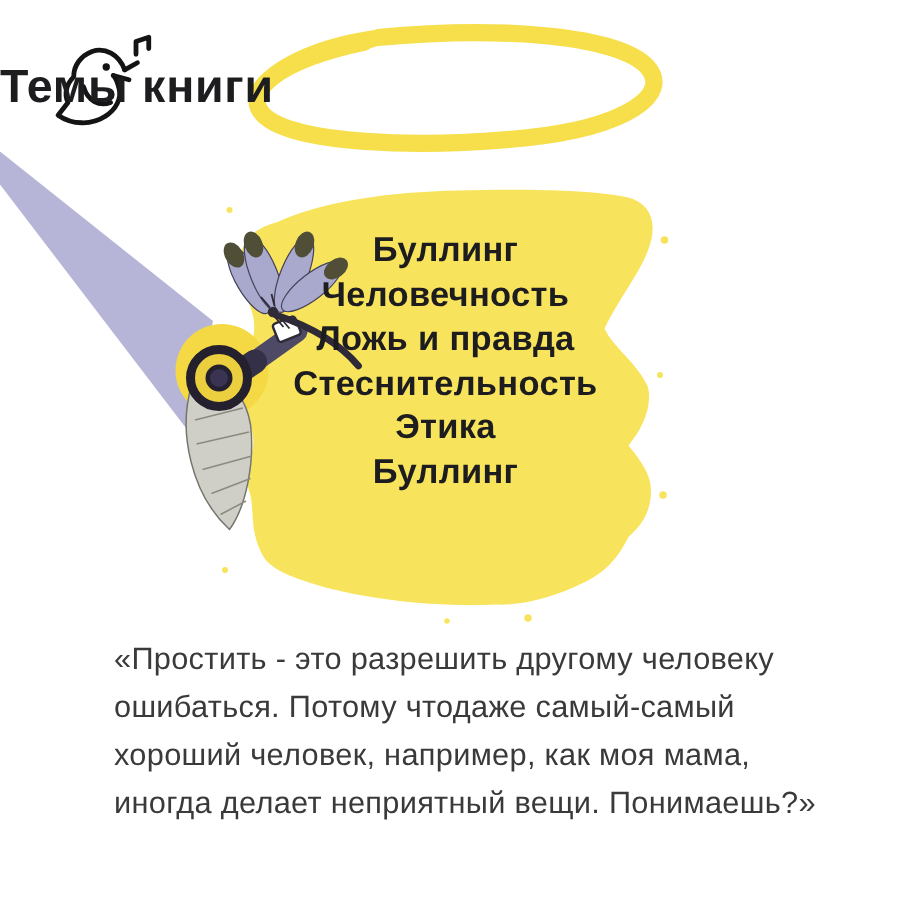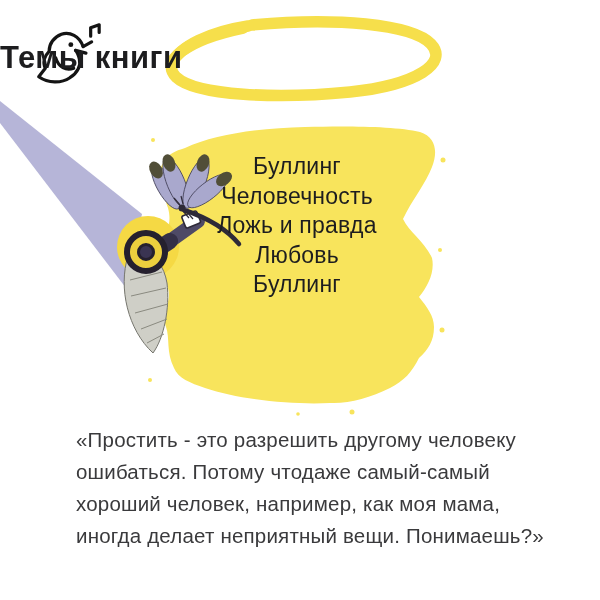--- a/index.html
+++ b/index.html
@@ -10,21 +10,21 @@
   }
   .art{position:absolute;left:0;top:0;width:600px;height:600px;}
   .logo{position:absolute;left:30px;top:22px;width:76px;height:68px;}
   .title{
     position:absolute;left:0;top:40px;width:600px;margin:0;
     text-align:left;font-size:31px;font-weight:700;letter-spacing:.5px;
     color:var(--text-black,#1d1d1f);line-height:36px;
   }
   .themes{position:absolute;left:0;top:152px;width:594px;text-align:center;}
   .theme{
-    font-size:23px;font-weight:400;line-height:29.5px;
+    font-size:23px;font-weight:700;line-height:29.5px;
     color:var(--text-black,#1d1d1f);letter-spacing:.2px;white-space:nowrap;
   }
   .quote{position:absolute;left:76px;top:424px;width:480px;}
   .quote-line{
     font-size:20.5px;line-height:32px;
     color:var(--quote-gray,#3a3a3c);white-space:nowrap;letter-spacing:.2px;
   }
 </style>
 </head>
 <body>
@@ -115,21 +115,22 @@
     </g>
     <circle cx="43" cy="24" r="2.6" style="fill:var(--logo-black)"></circle>
   </svg>
 
   <h1 class="title">Темы книги</h1>
 
   <div class="themes">
     <div class="theme">Буллинг</div>
     <div class="theme">Человечность</div>
     <div class="theme">Ложь и правда</div>
-    <div class="theme">Любовь</div>
+    <div class="theme">Стеснительность</div>
+    <div class="theme">Этика</div>
     <div class="theme">Буллинг</div>
   </div>
 
   <div class="quote">
     <div class="quote-line">«Простить - это разрешить другому человеку</div>
     <div class="quote-line">ошибаться. Потому чтодаже самый-самый</div>
     <div class="quote-line">хороший человек, например, как моя мама,</div>
     <div class="quote-line">иногда делает неприятный вещи. Понимаешь?»</div>
   </div>
 

